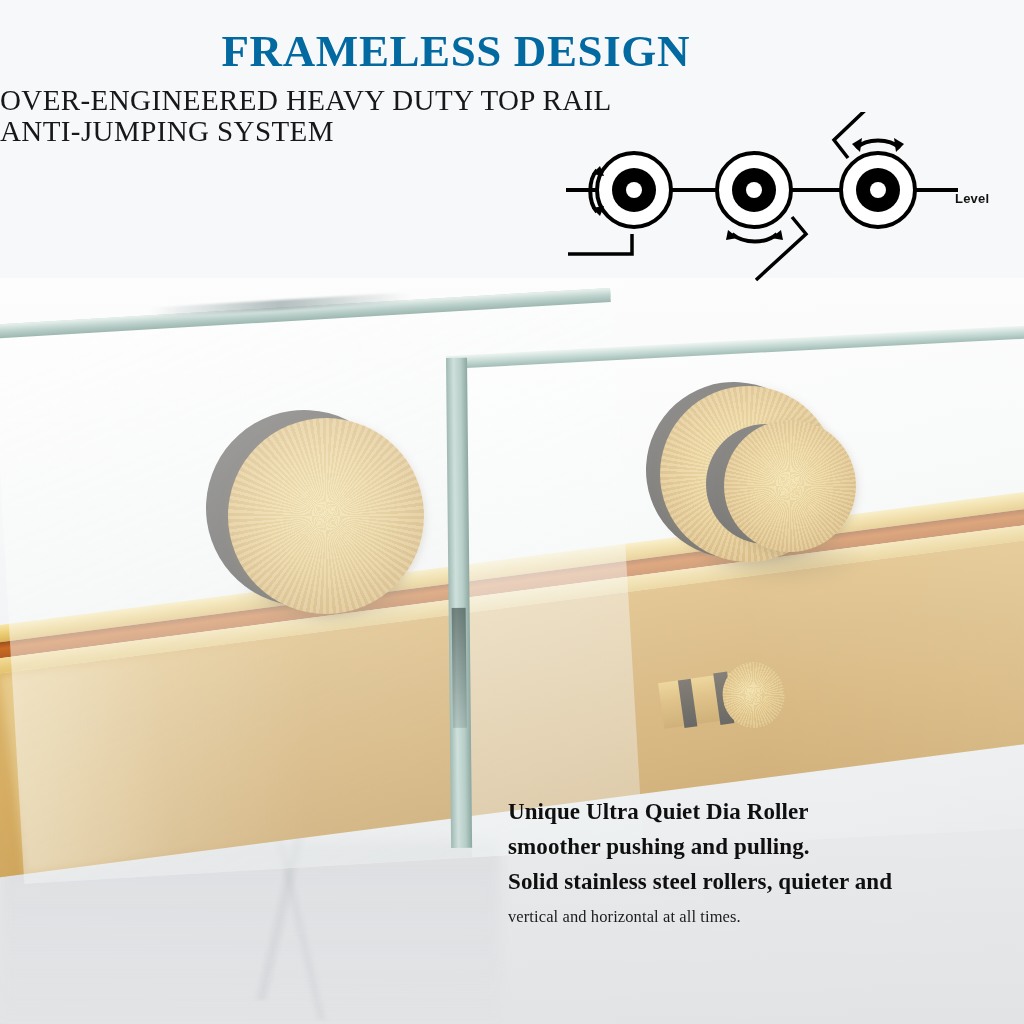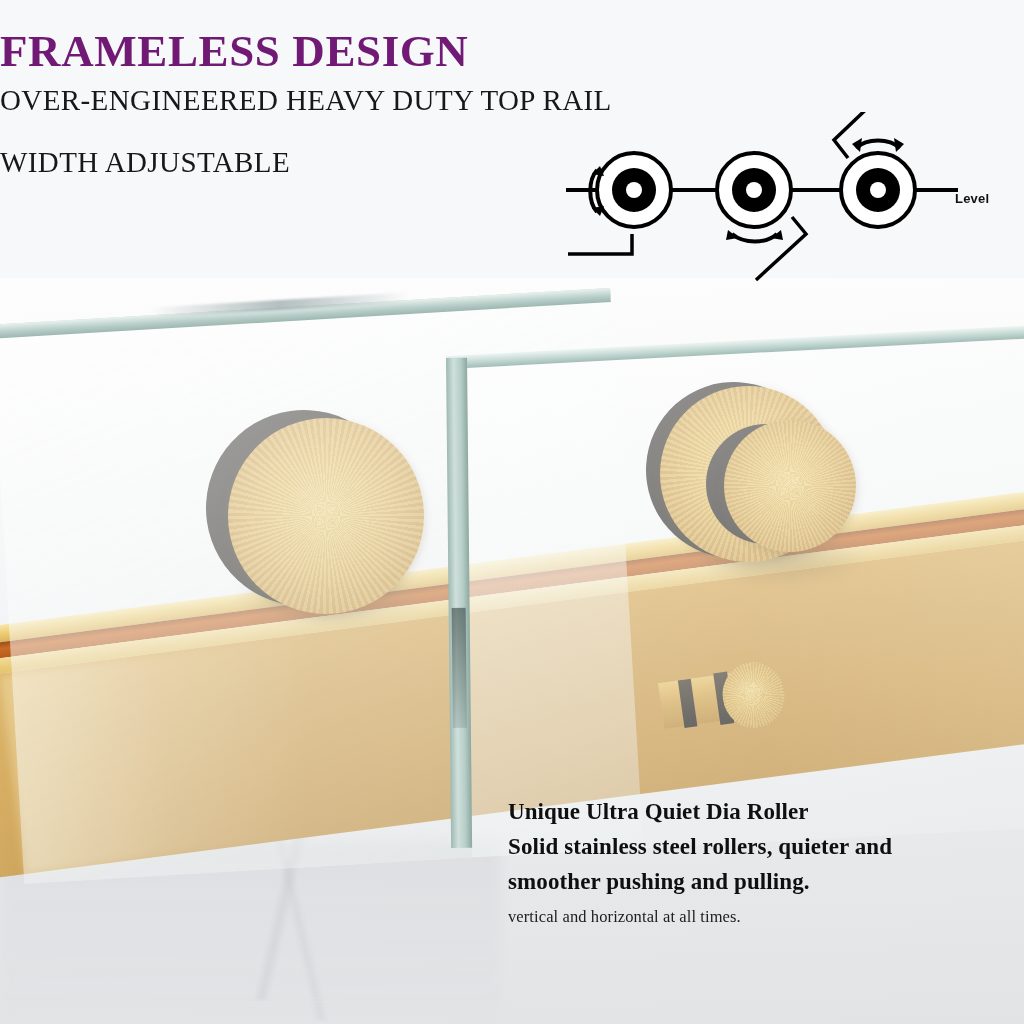--- a/index.html
+++ b/index.html
@@ -29,23 +29,23 @@
   }
   .wall-shadow{
     position:absolute; left:0; top:840px; width:500px; height:184px;
     background:linear-gradient(180deg,rgba(190,193,197,.25),rgba(255,255,255,0));
     filter:blur(6px);
   }
 
   
   .headline{
     position:absolute; left:0; top:28px; width:690px;
-    text-align:left;
+    text-align:right;
     font-weight:bold; font-size:45px; letter-spacing:.6px;
-    color:#701a75; line-height:1.04;
+    color:#0369a1; line-height:1.04;
     font-family:"Liberation Serif", serif;
   }
   .subline{
     position:absolute; left:0; width:690px; text-align:left;
     color:#18181a; font-family:"Liberation Serif", serif;
     letter-spacing:.4px; font-weight:400;
   }
   .sub1{ top:84px; font-size:29px; }
   .sub2{ top:115px; font-size:29px; }
   .sub3{ top:146px; font-size:29px; }
@@ -234,21 +234,21 @@
 
   <div class="glass glass-back"></div>
   <div class="glass-back-edge"></div>
   <div class="glass-hl-a"></div>
   <div class="glass glass-front"></div>
   <div class="glass-front-top"></div>
   <div class="glass-front-left"></div>
 
   <div class="headline">FRAMELESS DESIGN</div>
   <div class="subline sub1">OVER-ENGINEERED HEAVY DUTY TOP RAIL</div>
-  <div class="subline sub3">WIDTH ADJUSTABLE</div>
+  <div class="subline sub2">ANTI-JUMPING SYSTEM</div>
 
   <div class="diagram">
     <svg width="476" height="170" viewBox="0 0 476 170" xmlns="http://www.w3.org/2000/svg">
       <g stroke="#000" fill="none" stroke-width="4">
 
         <line x1="18" y1="78" x2="50" y2="78"></line>
         <line x1="122" y1="78" x2="172" y2="78"></line>
         <line x1="240" y1="78" x2="296" y2="78"></line>
         <line x1="368" y1="78" x2="410" y2="78"></line>
       </g>
@@ -295,18 +295,18 @@
       <polygon points="356,32 346,26 348,40" fill="#000"></polygon>
       <g fill="none" stroke="#000" stroke-width="3.5">
         <path d="M300 46 L286 28 L330 -14"></path>
       </g>
     </svg>
   </div>
   <div class="level-label">Level</div>
 
   <div class="caption">
     <div class="cap-bold">Unique Ultra Quiet Dia Roller</div>
+    <div class="cap-bold">smoother pushing and pulling.</div>
     <div class="cap-bold">Solid stainless steel rollers, quieter and</div>
-    <div class="cap-bold">smoother pushing and pulling.</div>
     <div class="cap-reg">vertical and horizontal at all times.</div>
   </div>
 
 </div>
 
 </body></html>

